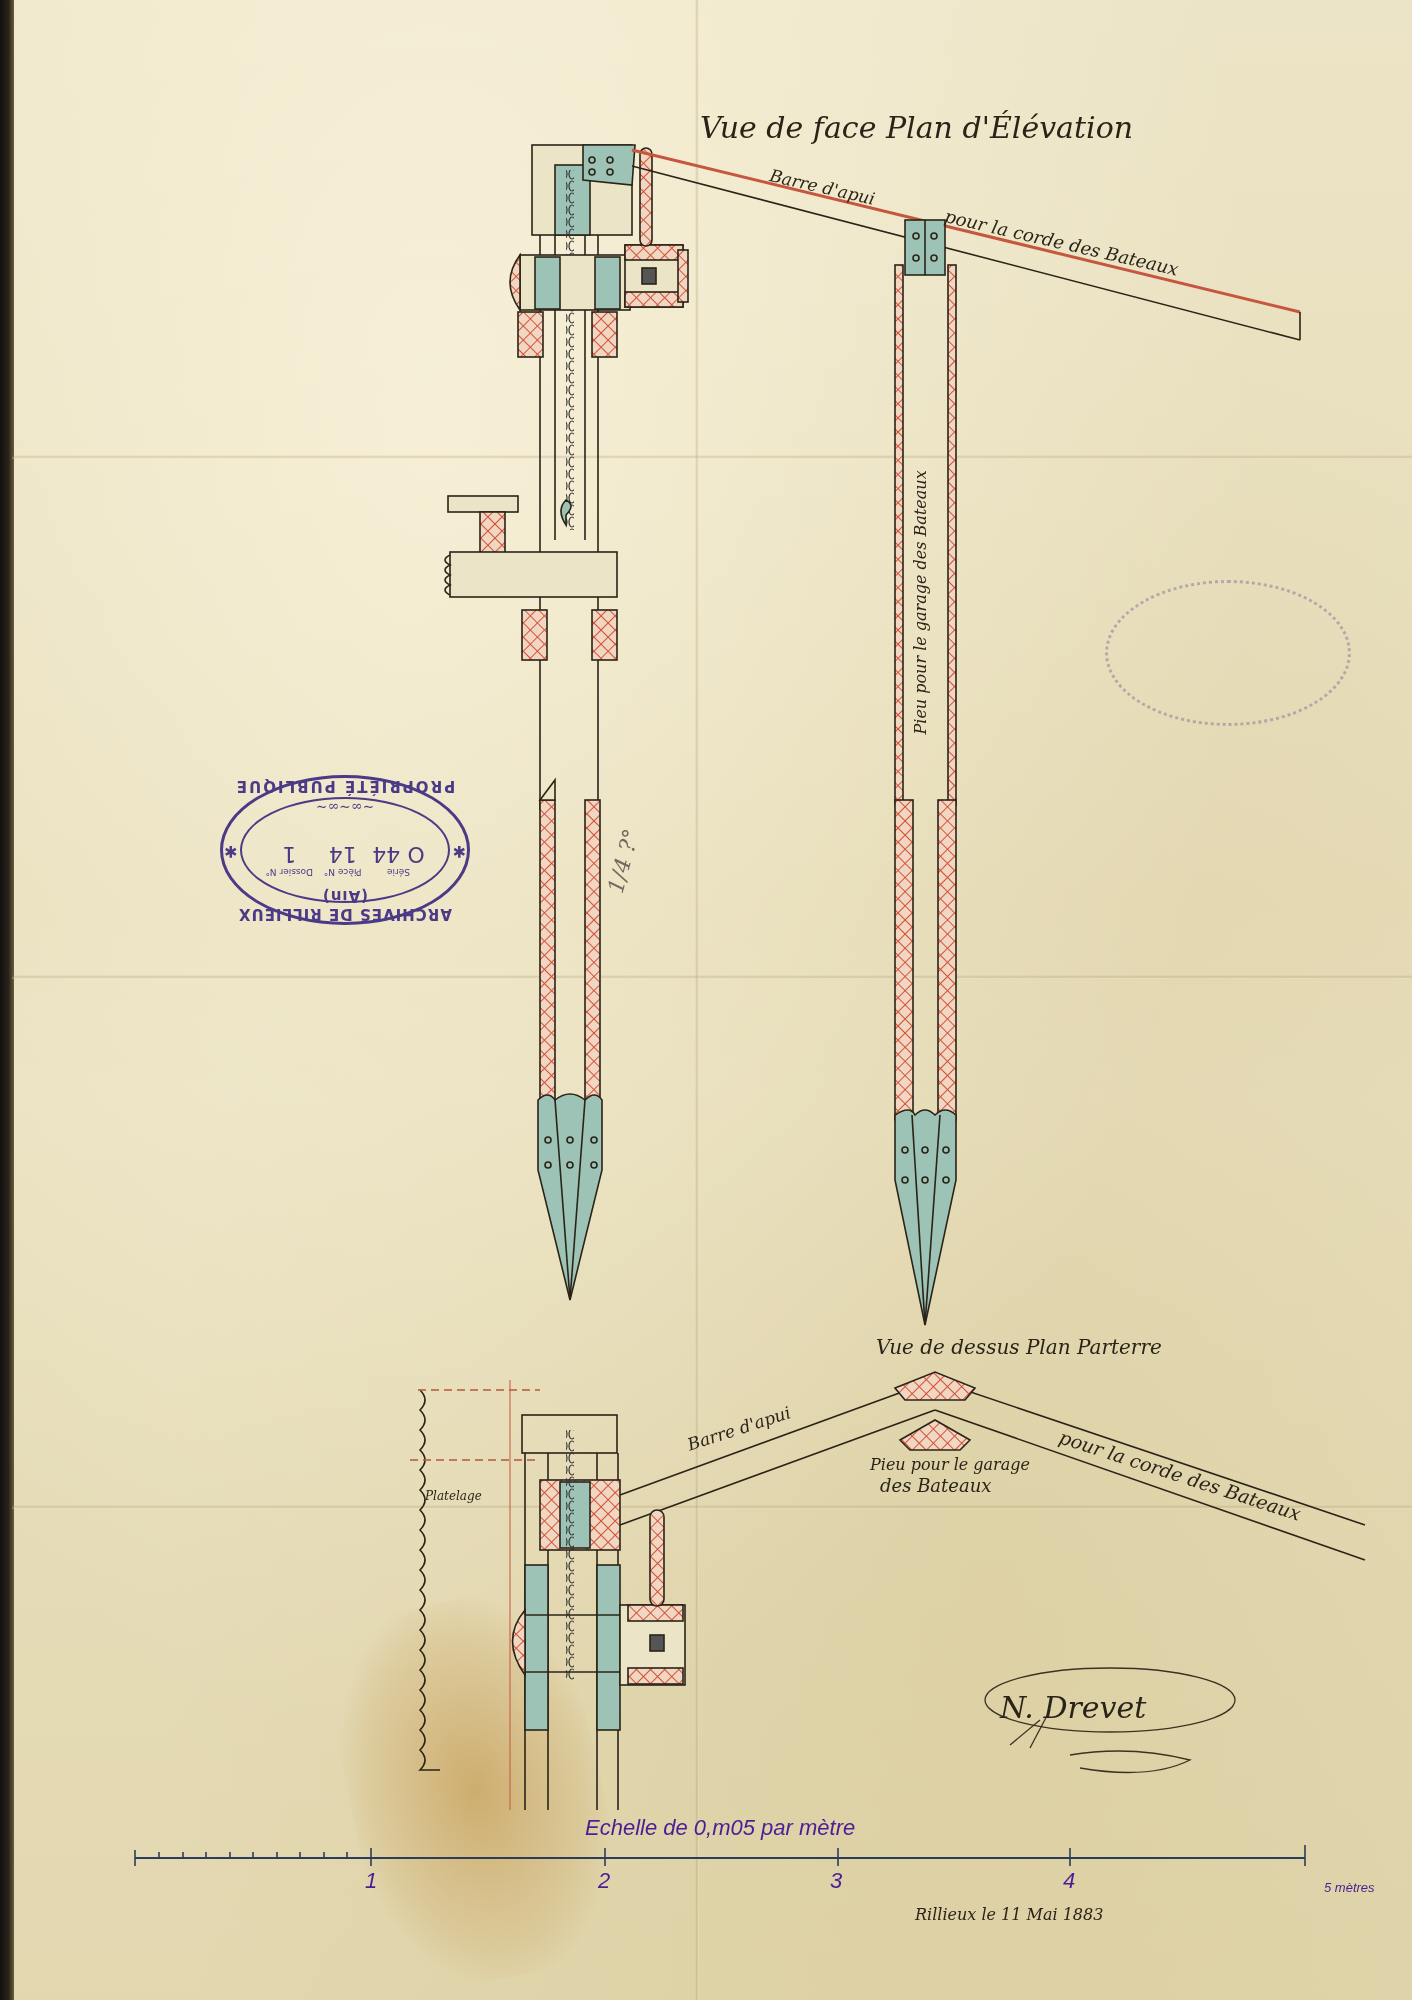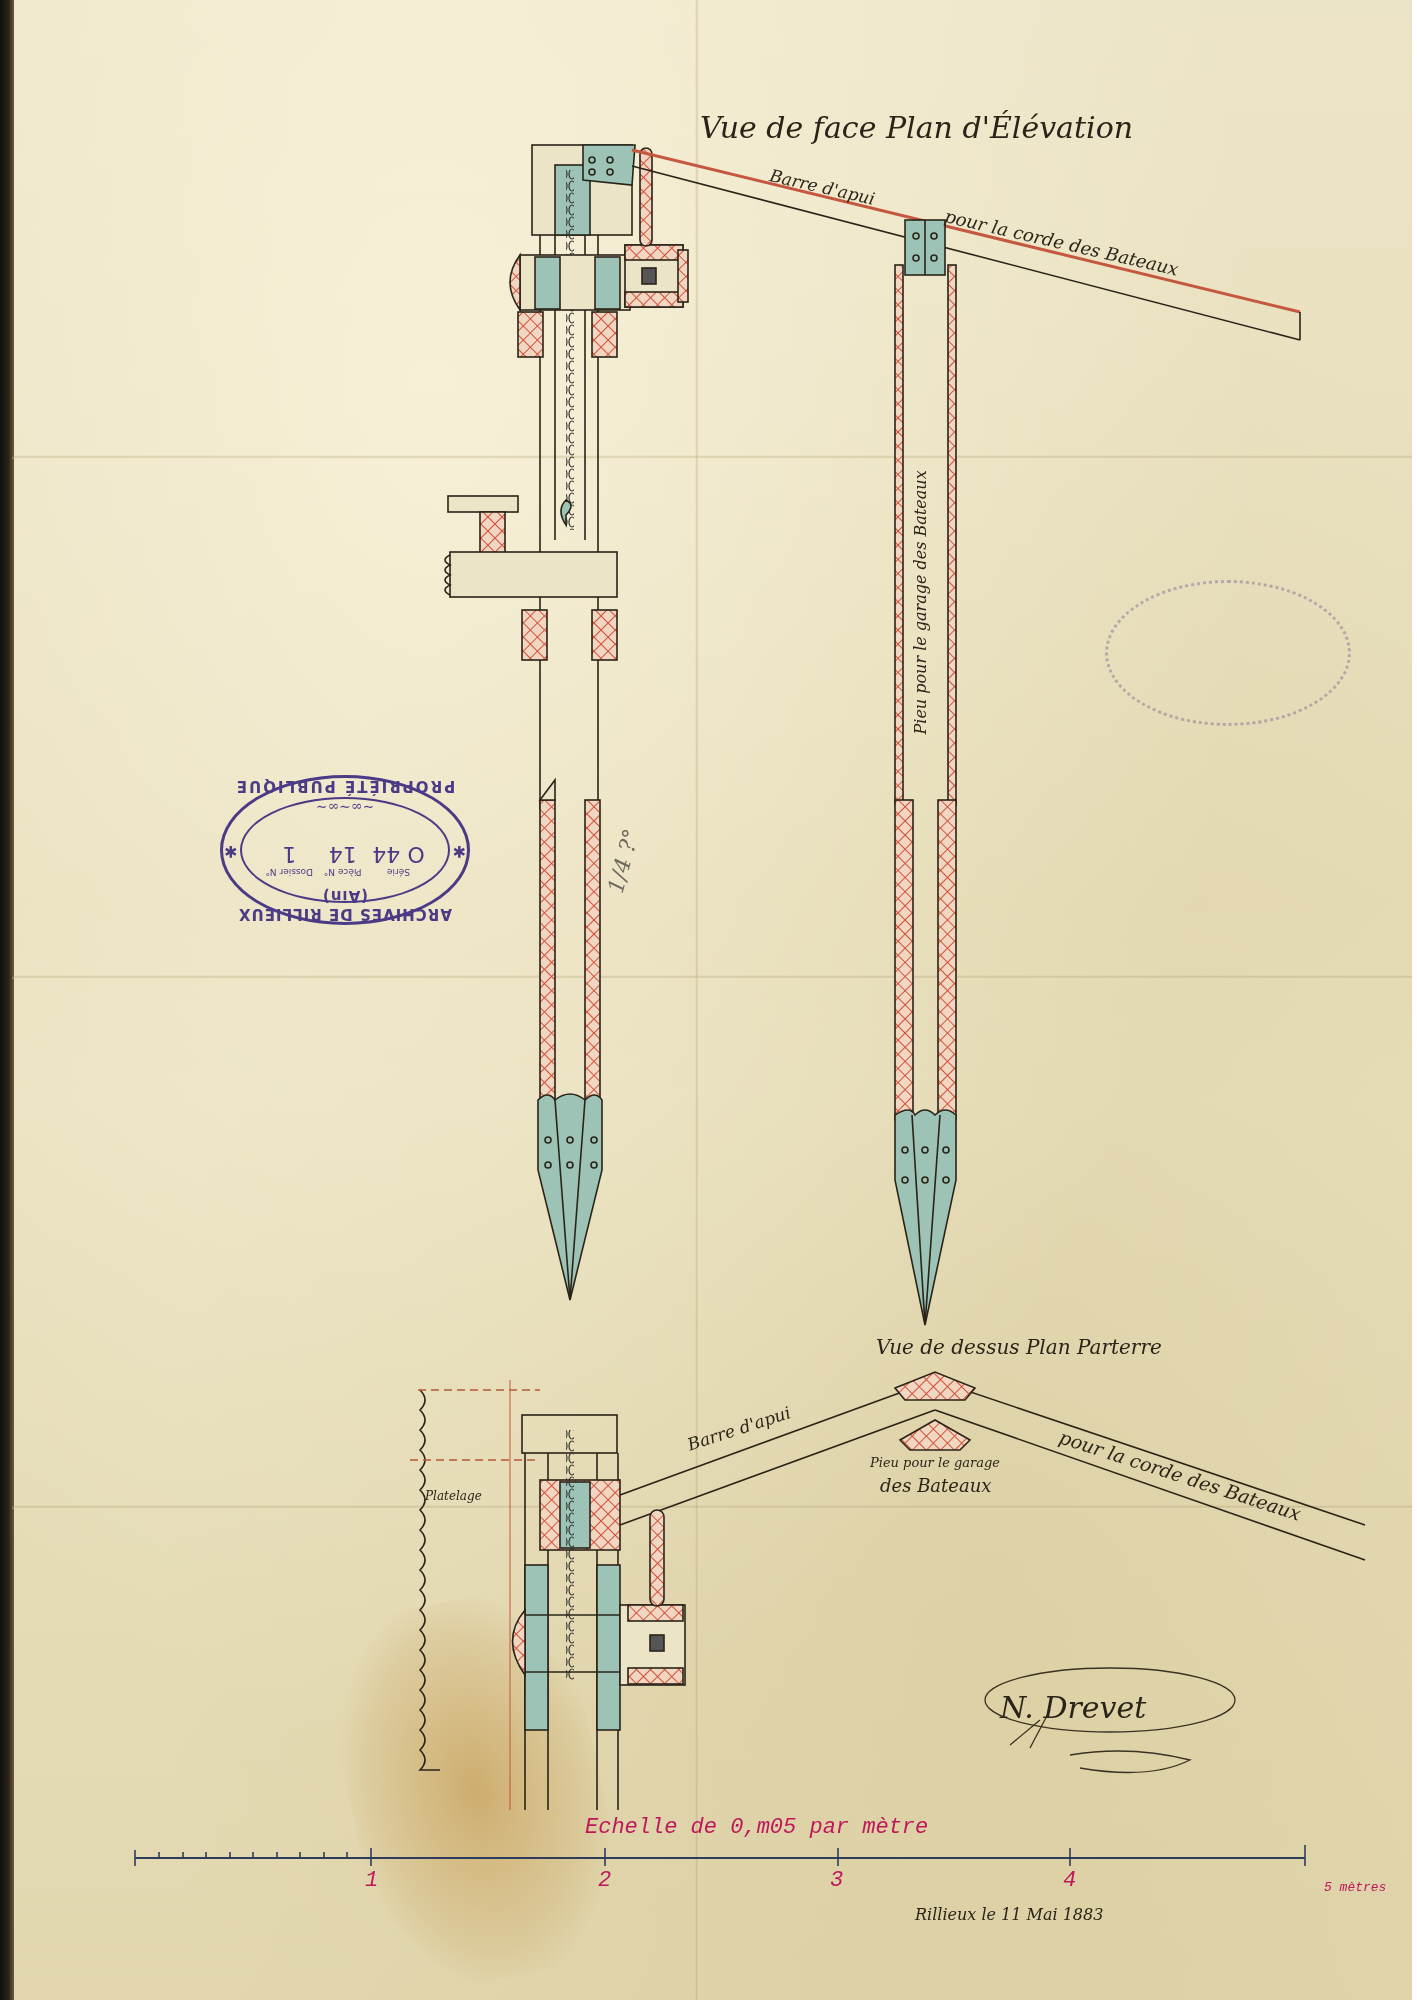--- a/index.html
+++ b/index.html
@@ -21,21 +21,21 @@
   .stamp .ring { position:absolute; inset:0; border:3px solid #4b3a86; border-radius:50%; }
   .stamp .ring2 { position:absolute; left:20px; top:22px; right:20px; bottom:22px; border:2px solid #4b3a86; border-radius:50%; }
   .stamp .top { position:absolute; left:0; right:0; top:2px; text-align:center; font-family:"DejaVu Sans", sans-serif; font-weight:bold; font-size:15px; letter-spacing:1px; }
   .stamp .bot { position:absolute; left:0; right:0; bottom:2px; text-align:center; font-family:"DejaVu Sans", sans-serif; font-weight:bold; font-size:15px; letter-spacing:2px; }
   .stamp .fields { position:absolute; left:40px; right:40px; top:48px; display:flex; justify-content:space-around; font-family:"DejaVu Sans", sans-serif; }
   .stamp .f { text-align:center; }
   .stamp .f .l { font-size:9px; }
   .stamp .f .v { font-size:22px; }
   .stamp .flour { position:absolute; left:0; right:0; top:110px; text-align:center; font-size:14px; }
   .stamp .star { position:absolute; top:64px; font-size:16px; }
-  .scale-label { position:absolute; font-family:Liberation Mono, monospace; font-style:italic; color:#be185d; font-size:22px; }
+  .scale-label { position:absolute; font-family:Liberation Sans, sans-serif; font-style:italic; color:#4c1d95; font-size:22px; }
 </style>
 </head>
 <body>
 
 <div id="sheet"></div>
 <div id="leftedge"></div>
 <div class="fold-h" style="top:455px"></div>
 <div class="fold-h" style="top:975px"></div>
 <div class="fold-h" style="top:1505px"></div>
 <div class="fold-v" style="left:695px"></div>
@@ -201,21 +201,21 @@
 </svg>
 
 <div class="hand" style="left:700px;top:110px;font-size:30px">Vue de face Plan d'Élévation</div>
 <div class="hand" style="left:770px;top:165px;font-size:17px;transform:rotate(13deg)">Barre d'apui</div>
 <div class="hand" style="left:945px;top:205px;font-size:18px;transform:rotate(13deg)">pour la corde des Bateaux</div>
 <div class="hand" style="left:920px;top:725px;font-size:16px;transform:rotate(-90deg)">Pieu pour le garage des Bateaux</div>
 
 <div class="hand" style="left:876px;top:1335px;font-size:20px">Vue de dessus Plan Parterre</div>
 <div class="hand" style="left:688px;top:1435px;font-size:17px;transform:rotate(-18deg)">Barre d'apui</div>
 <div class="hand" style="left:1060px;top:1425px;font-size:19px;transform:rotate(18deg)">pour la corde des Bateaux</div>
-<div class="hand" style="left:870px;top:1455px;font-size:13px">Pieu pour le garage</div>
+<div class="hand" style="left:870px;top:1455px;font-size:16px">Pieu pour le garage</div>
 <div class="hand" style="left:880px;top:1475px;font-size:18px">des Bateaux</div>
 <div class="hand" style="left:425px;top:1489px;font-size:12px">Platelage</div>
 <div class="hand" style="left:615px;top:880px;font-size:22px;color:#6d6a5e;transform:rotate(-75deg)">1/4 ?°</div>
 
 <div class="stamp">
   <div class="ring"></div>
   <div class="ring2"></div>
   <div class="top">ARCHIVES DE RILLIEUX (Ain)</div>
   <div class="bot">PROPRIÉTÉ PUBLIQUE</div>
   <span class="star" style="left:4px">✱</span>

